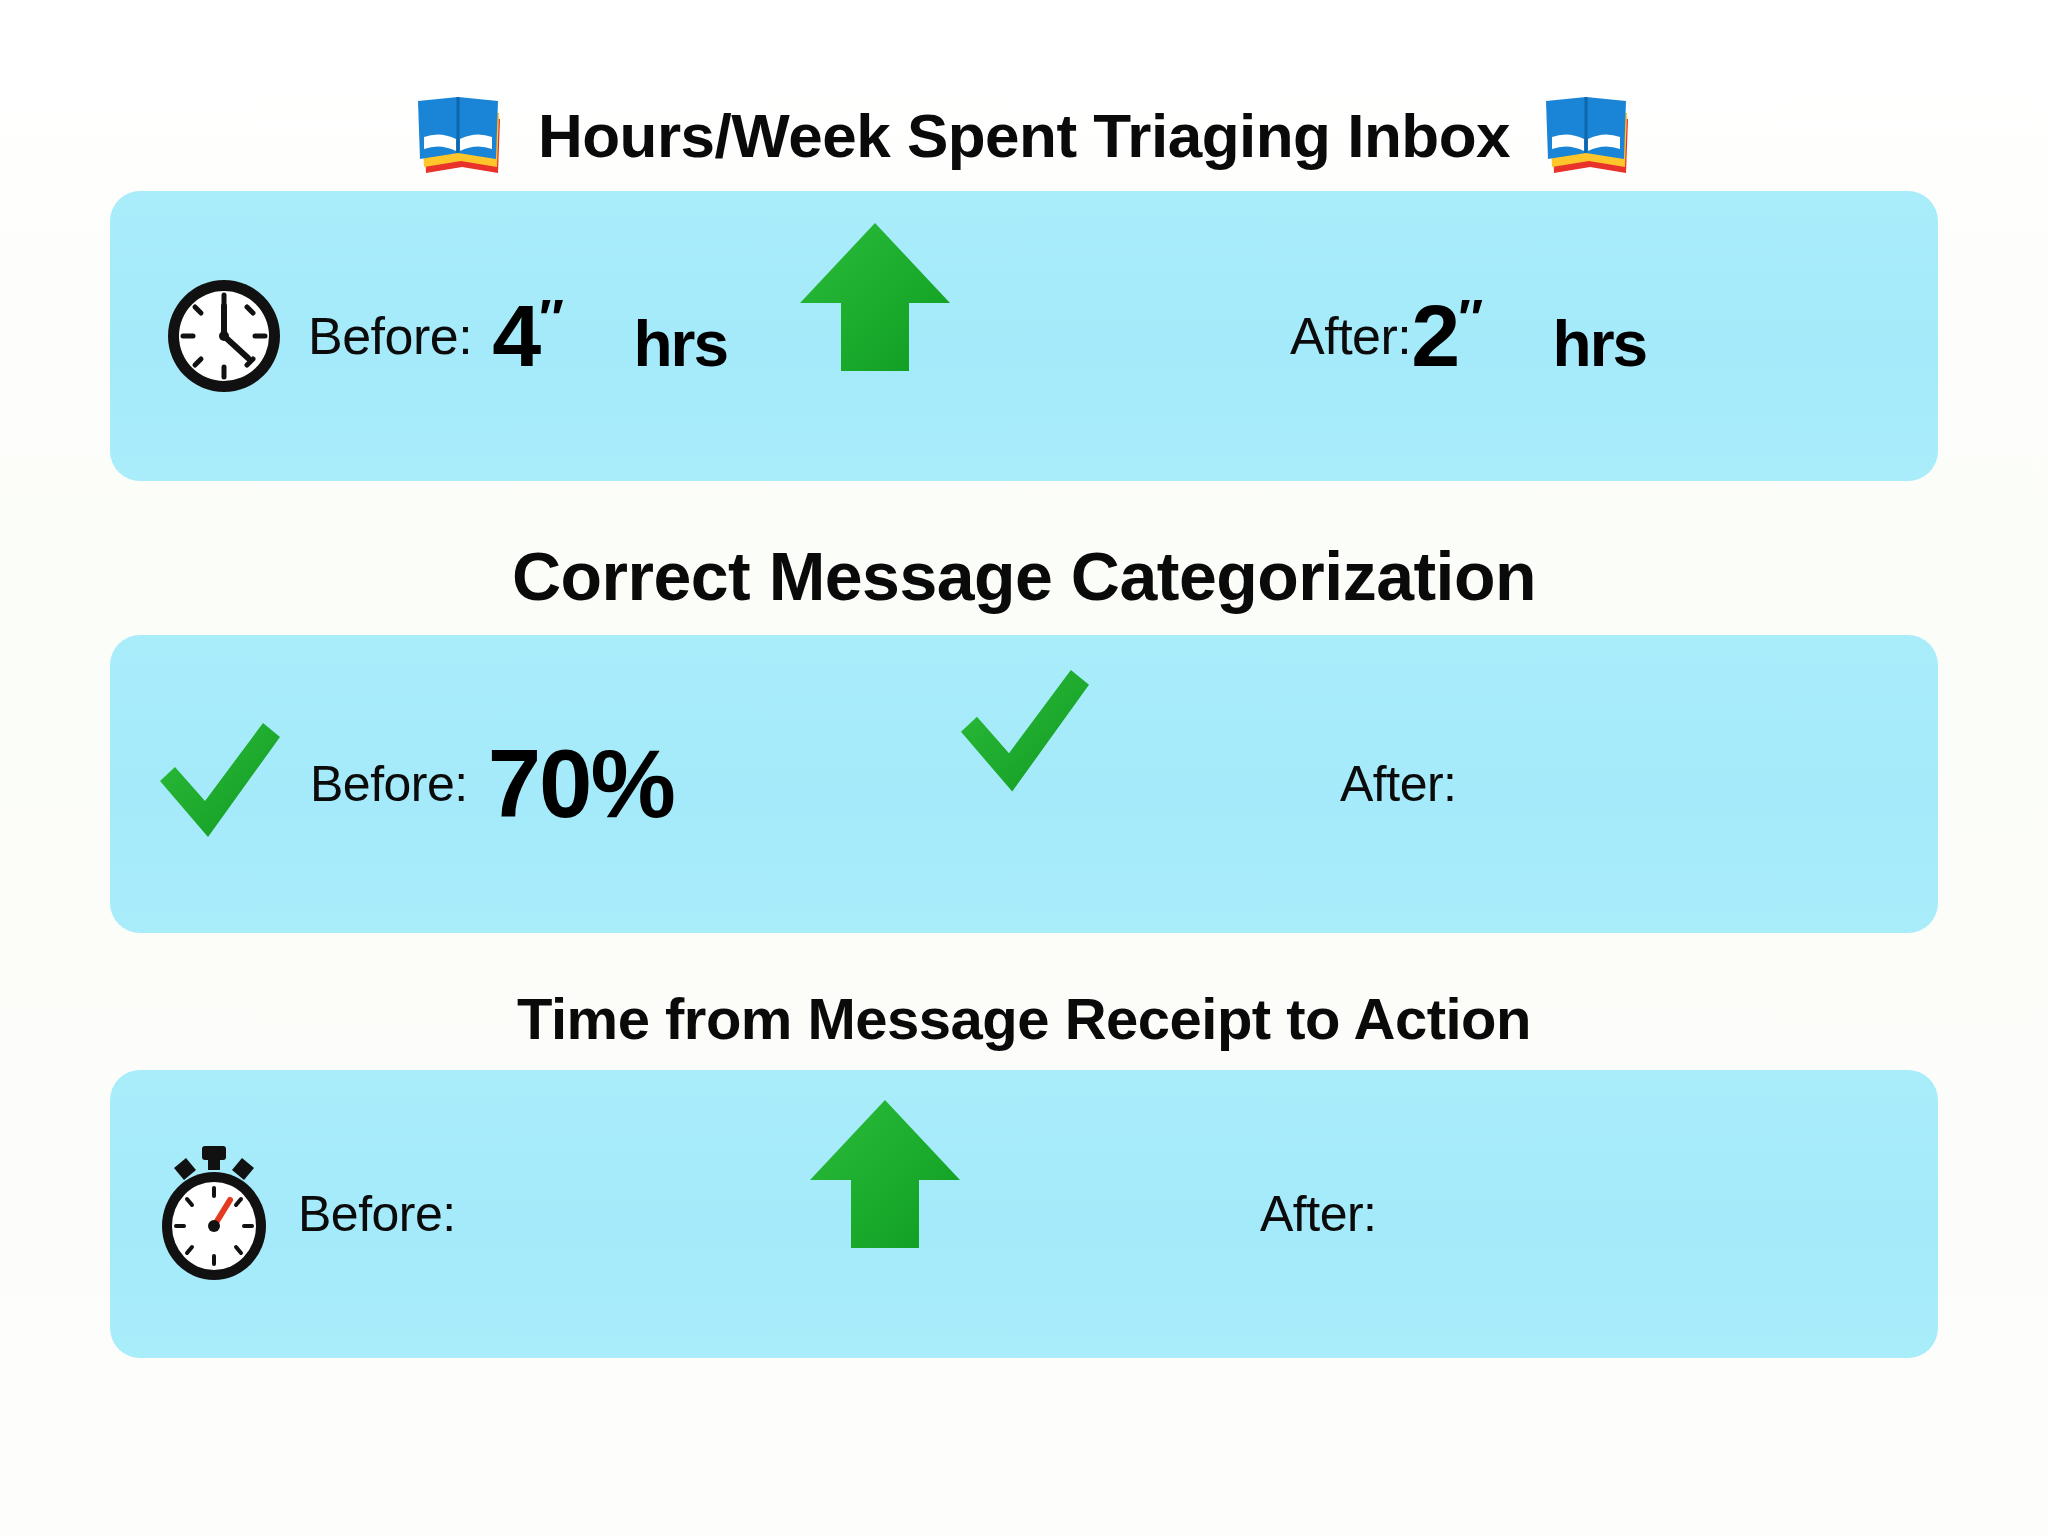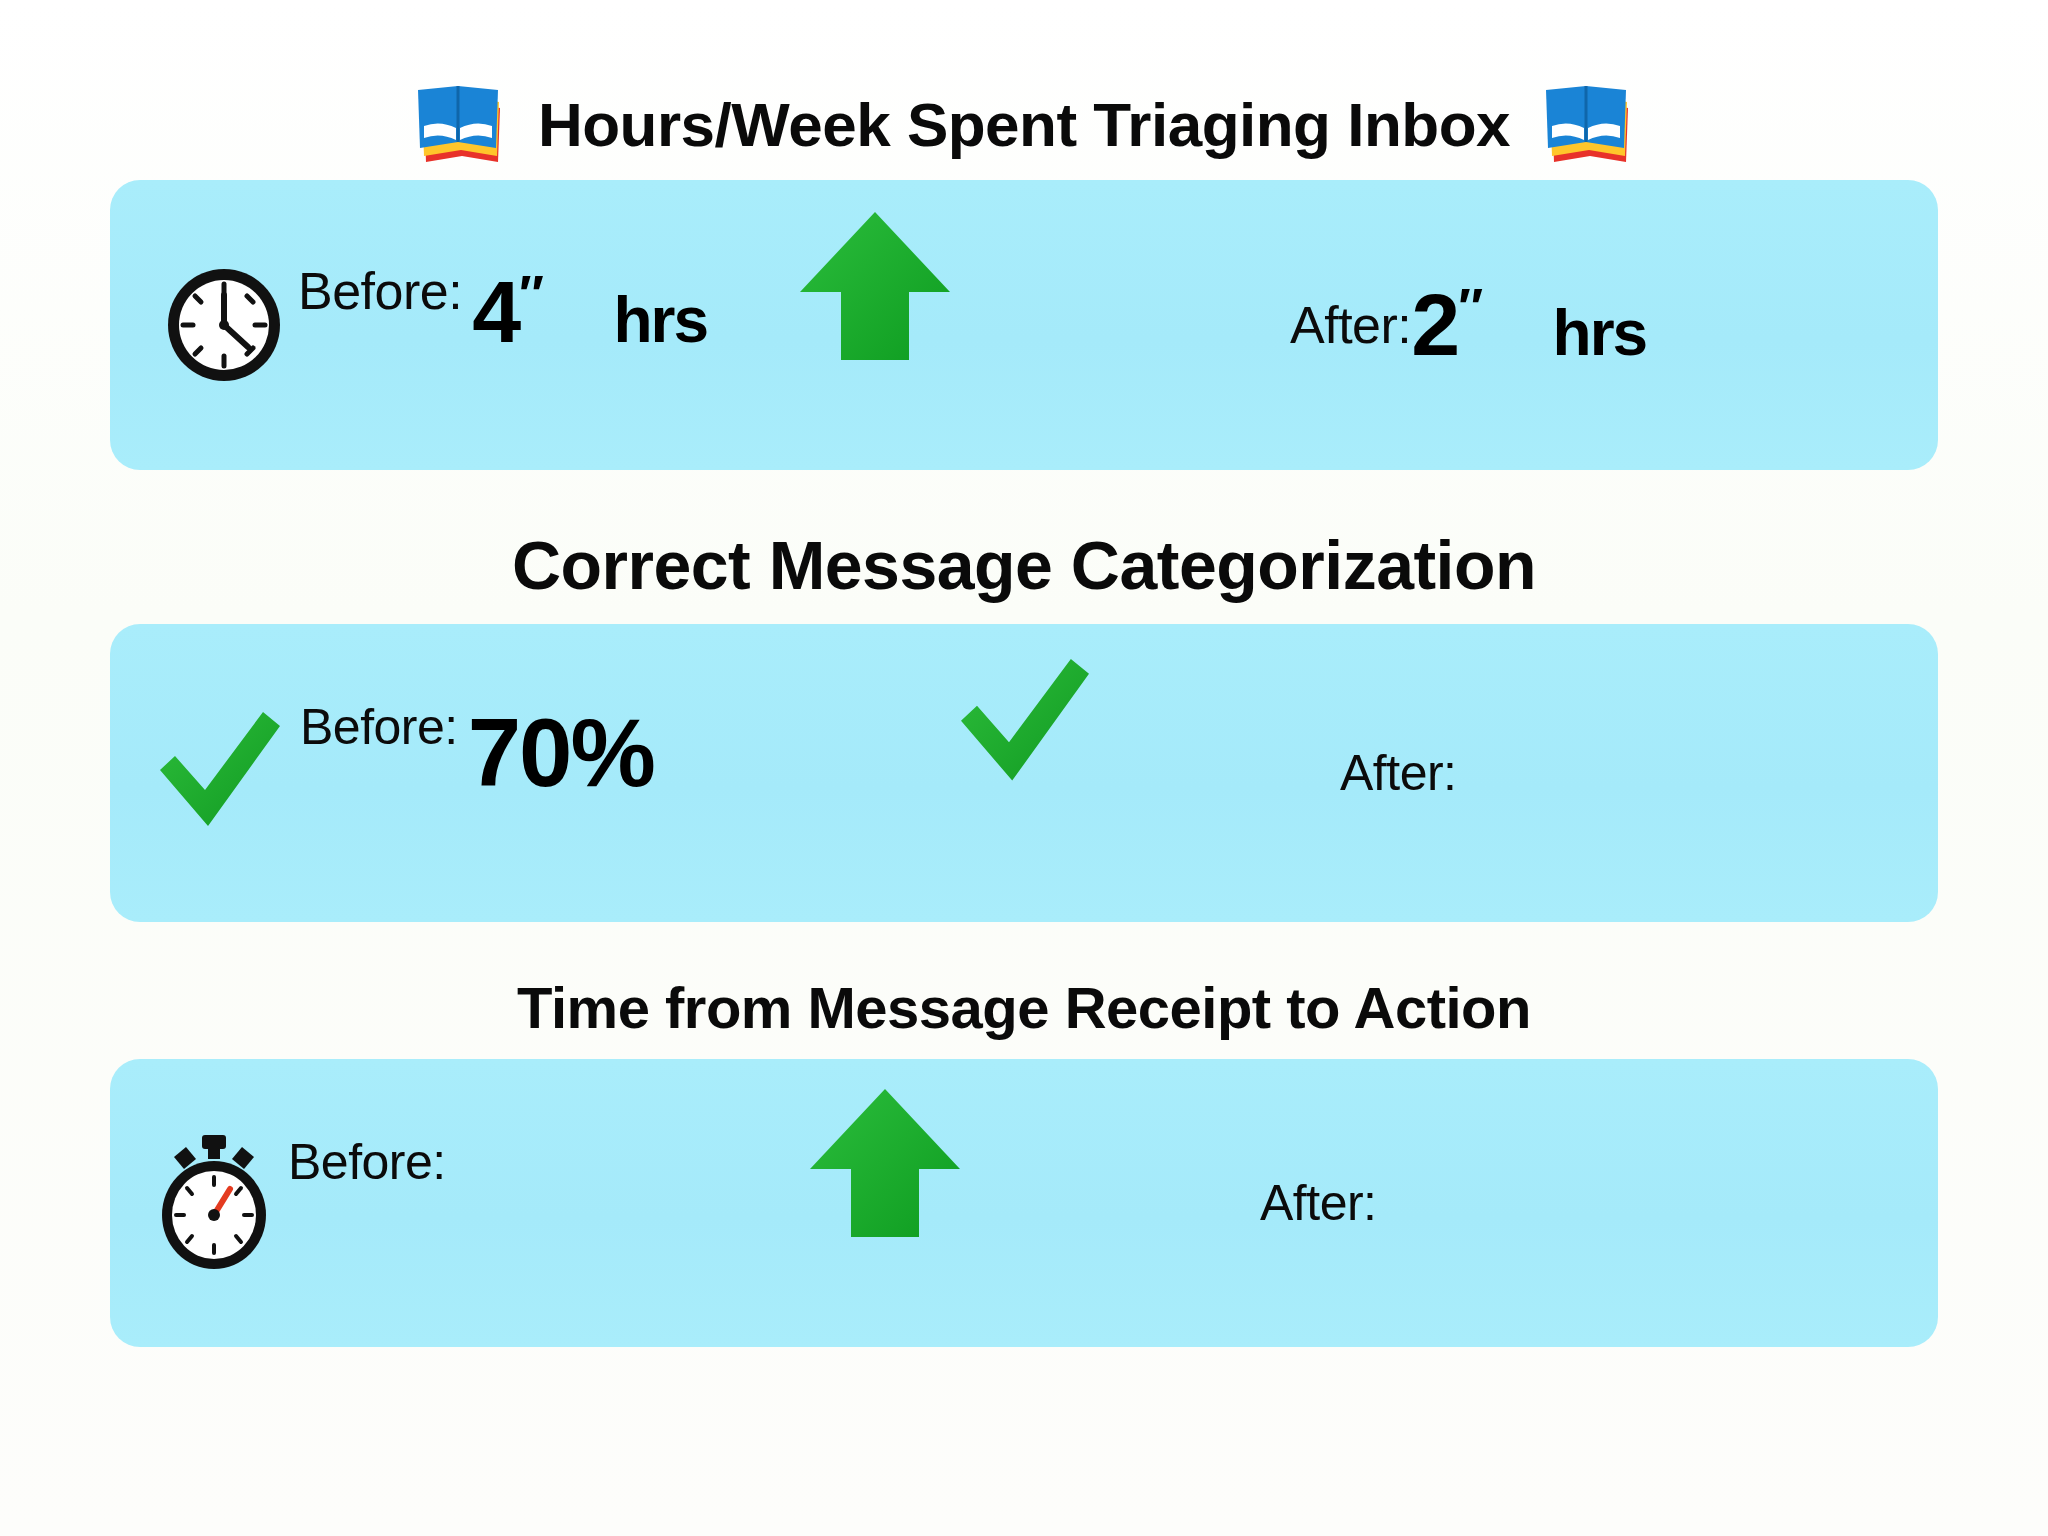--- a/index.html
+++ b/index.html
@@ -6,21 +6,21 @@
   html,body {
     width:2048px; height:1536px;
     background:#fcfdfb;
     font-family:"Liberation Sans", sans-serif;
     overflow:hidden;
   }
   .page {
     position:relative;
     width:2048px; height:1536px;
     background:linear-gradient(180deg,#ffffff 0%,#fbfdf8 40%,#fdfdfb 100%);
-    padding:4px 110px;
+    padding:15px 110px;
   }
 
   
   .section { position:relative; }
 
   .head-row {
     display:flex;
     align-items:center;
     justify-content:center;
     gap:28px;
@@ -46,21 +46,21 @@
     background:linear-gradient(180deg,#a9edfb 0%,#a5eafa 55%,#a9edfb 100%);
     display:flex;
     align-items:center;
     position:relative;
   }
   .card-1 { height:290px; margin-top:14px; }
   .card-2 { height:298px; margin-top:20px; }
   .card-3 { height:288px; margin-top:18px; }
 
   
-  .grp-left { display:flex; gap:10px; }
+  .grp-left { display:flex; align-items:center; gap:20px; }
   .grp-right { display:flex; align-items:center; gap:0; }
 
   .lbl {
     font-size:52px;
     font-weight:400;
     color:#0b0b0b;
     letter-spacing:-0.5px;
   }
   .val {
     font-size:88px;

